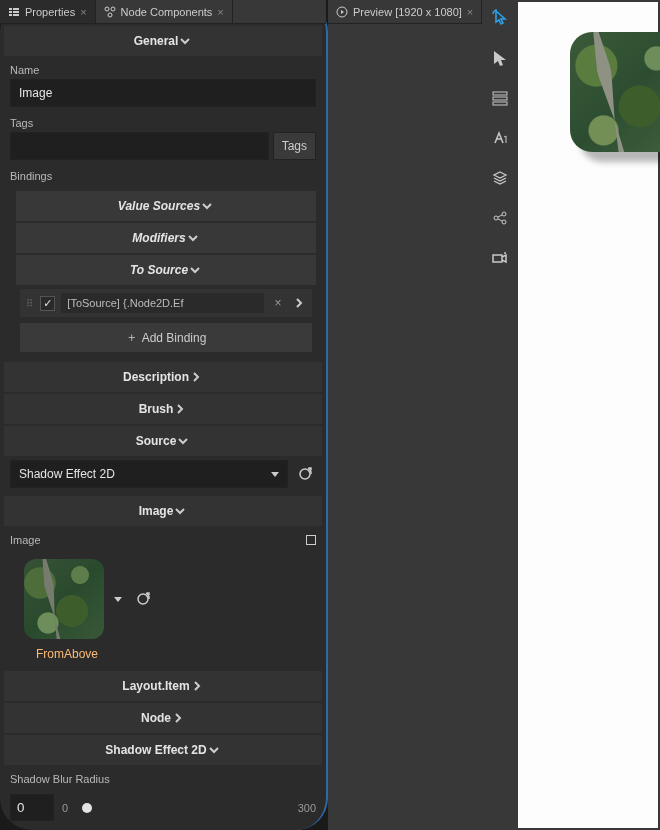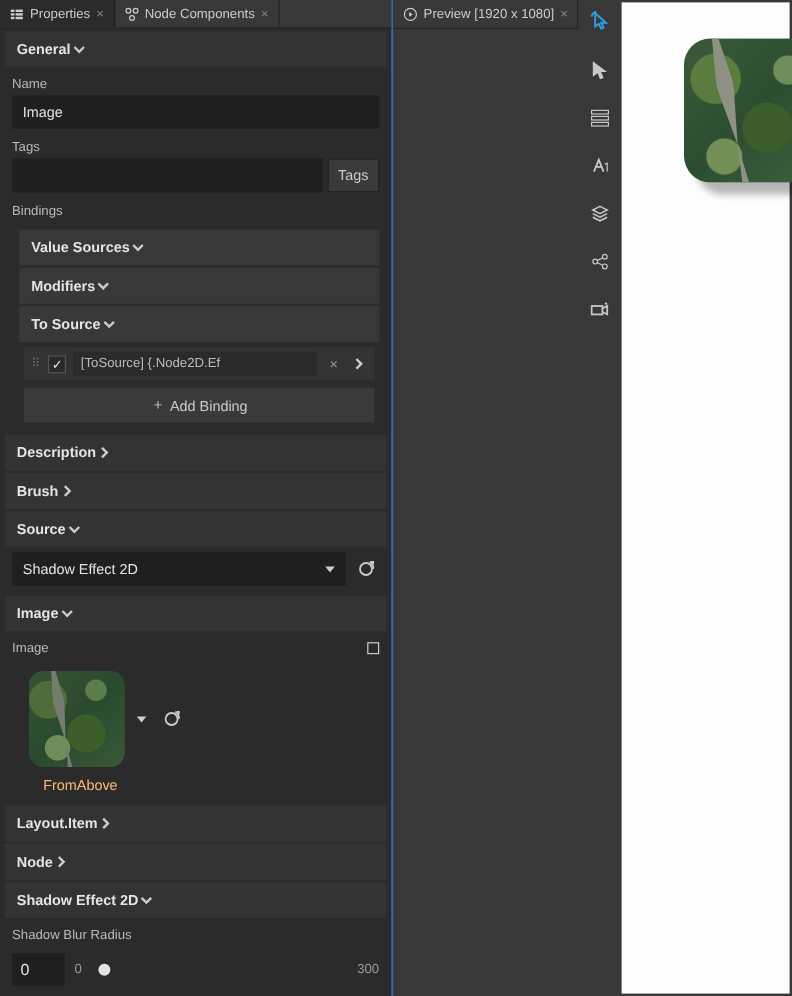--- a/index.html
+++ b/index.html
@@ -1,34 +1,34 @@
 <!DOCTYPE html>
 <html><head>
 <meta charset="utf-8">
 <style>
   * { box-sizing: border-box; margin: 0; padding: 0; font-family: "Segoe UI", Arial, sans-serif; }
   html, body { width: 660px; height: 830px; overflow: hidden; background: #1a1a1a; color: #ccc; font-size: 12px; }
   .app { display: flex; width: 100%; height: 100%; }
 
   
-  .left { width: 328px; height: 100%; background: #2b2b2b; border-right: 2px solid #2e6aa8; display: flex; flex-direction: column; }
+  .left { width: 328px; height: 100%; background: #2b2b2b; border-right: 2px solid #2e6aa8; display: flex; flex-direction: column; border-radius: 32px; }
 
   .tabs { height: 24px; background: #383838; display: flex; border-bottom: 1px solid #222; }
   .tab { display: flex; align-items: center; gap: 5px; padding: 0 8px; height: 100%; color: #ccc; font-size: 11px; border-right: 1px solid #222; }
   .tab.active { background: #2b2b2b; }
   .tab .tabicon { width: 12px; height: 12px; display: inline-flex; align-items: center; justify-content: center; }
   .tab .close { color: #888; font-size: 11px; }
 
   .panel { flex: 1; overflow-y: auto; padding: 0 0 20px 0; }
   .panel::-webkit-scrollbar { width: 10px; }
   .panel::-webkit-scrollbar-track { background: #2b2b2b; }
   .panel::-webkit-scrollbar-thumb { background: #4a4a4a; border-radius: 5px; }
 
-  .section-hdr { display: flex; align-items: center; justify-content: flex-start; background: #333333; margin: 2px 4px; padding: 8px 10px; font-weight: 600; color: #e4e4e4; }
-  .section-hdr.sub { background: #383838; margin: 2px 10px 2px 16px; font-weight: 600; }
+  .section-hdr { display: flex; align-items: center; justify-content: center; background: #333333; margin: 2px 4px; padding: 8px 10px; font-weight: 600; color: #e4e4e4; }
+  .section-hdr.sub { background: #383838; margin: 2px 10px 2px 16px; font-weight: 600; font-style: italic; }
   .chev { width: 14px; height: 14px; }
   .chev svg { width: 14px; height: 14px; }
 
   .field { padding: 6px 10px 4px 10px; }
   .field-label { color: #b9b9b9; font-size: 11px; margin-bottom: 3px; display:flex; justify-content:space-between; align-items:center;}
   .field-input { width: 100%; background: #1f1f1f; border: 1px solid #222; color: #e4e4e4; padding: 6px 8px; font-size: 12px; }
   .field-row { display: flex; gap: 4px; }
   .tagsbtn { background: #3a3a3a; color: #ccc; border: 1px solid #222; padding: 6px 8px; font-size: 12px; }
 
   .binding-row { display: flex; align-items: center; gap: 6px; margin: 4px 14px 4px 20px; background: #333; padding: 4px 6px; }

